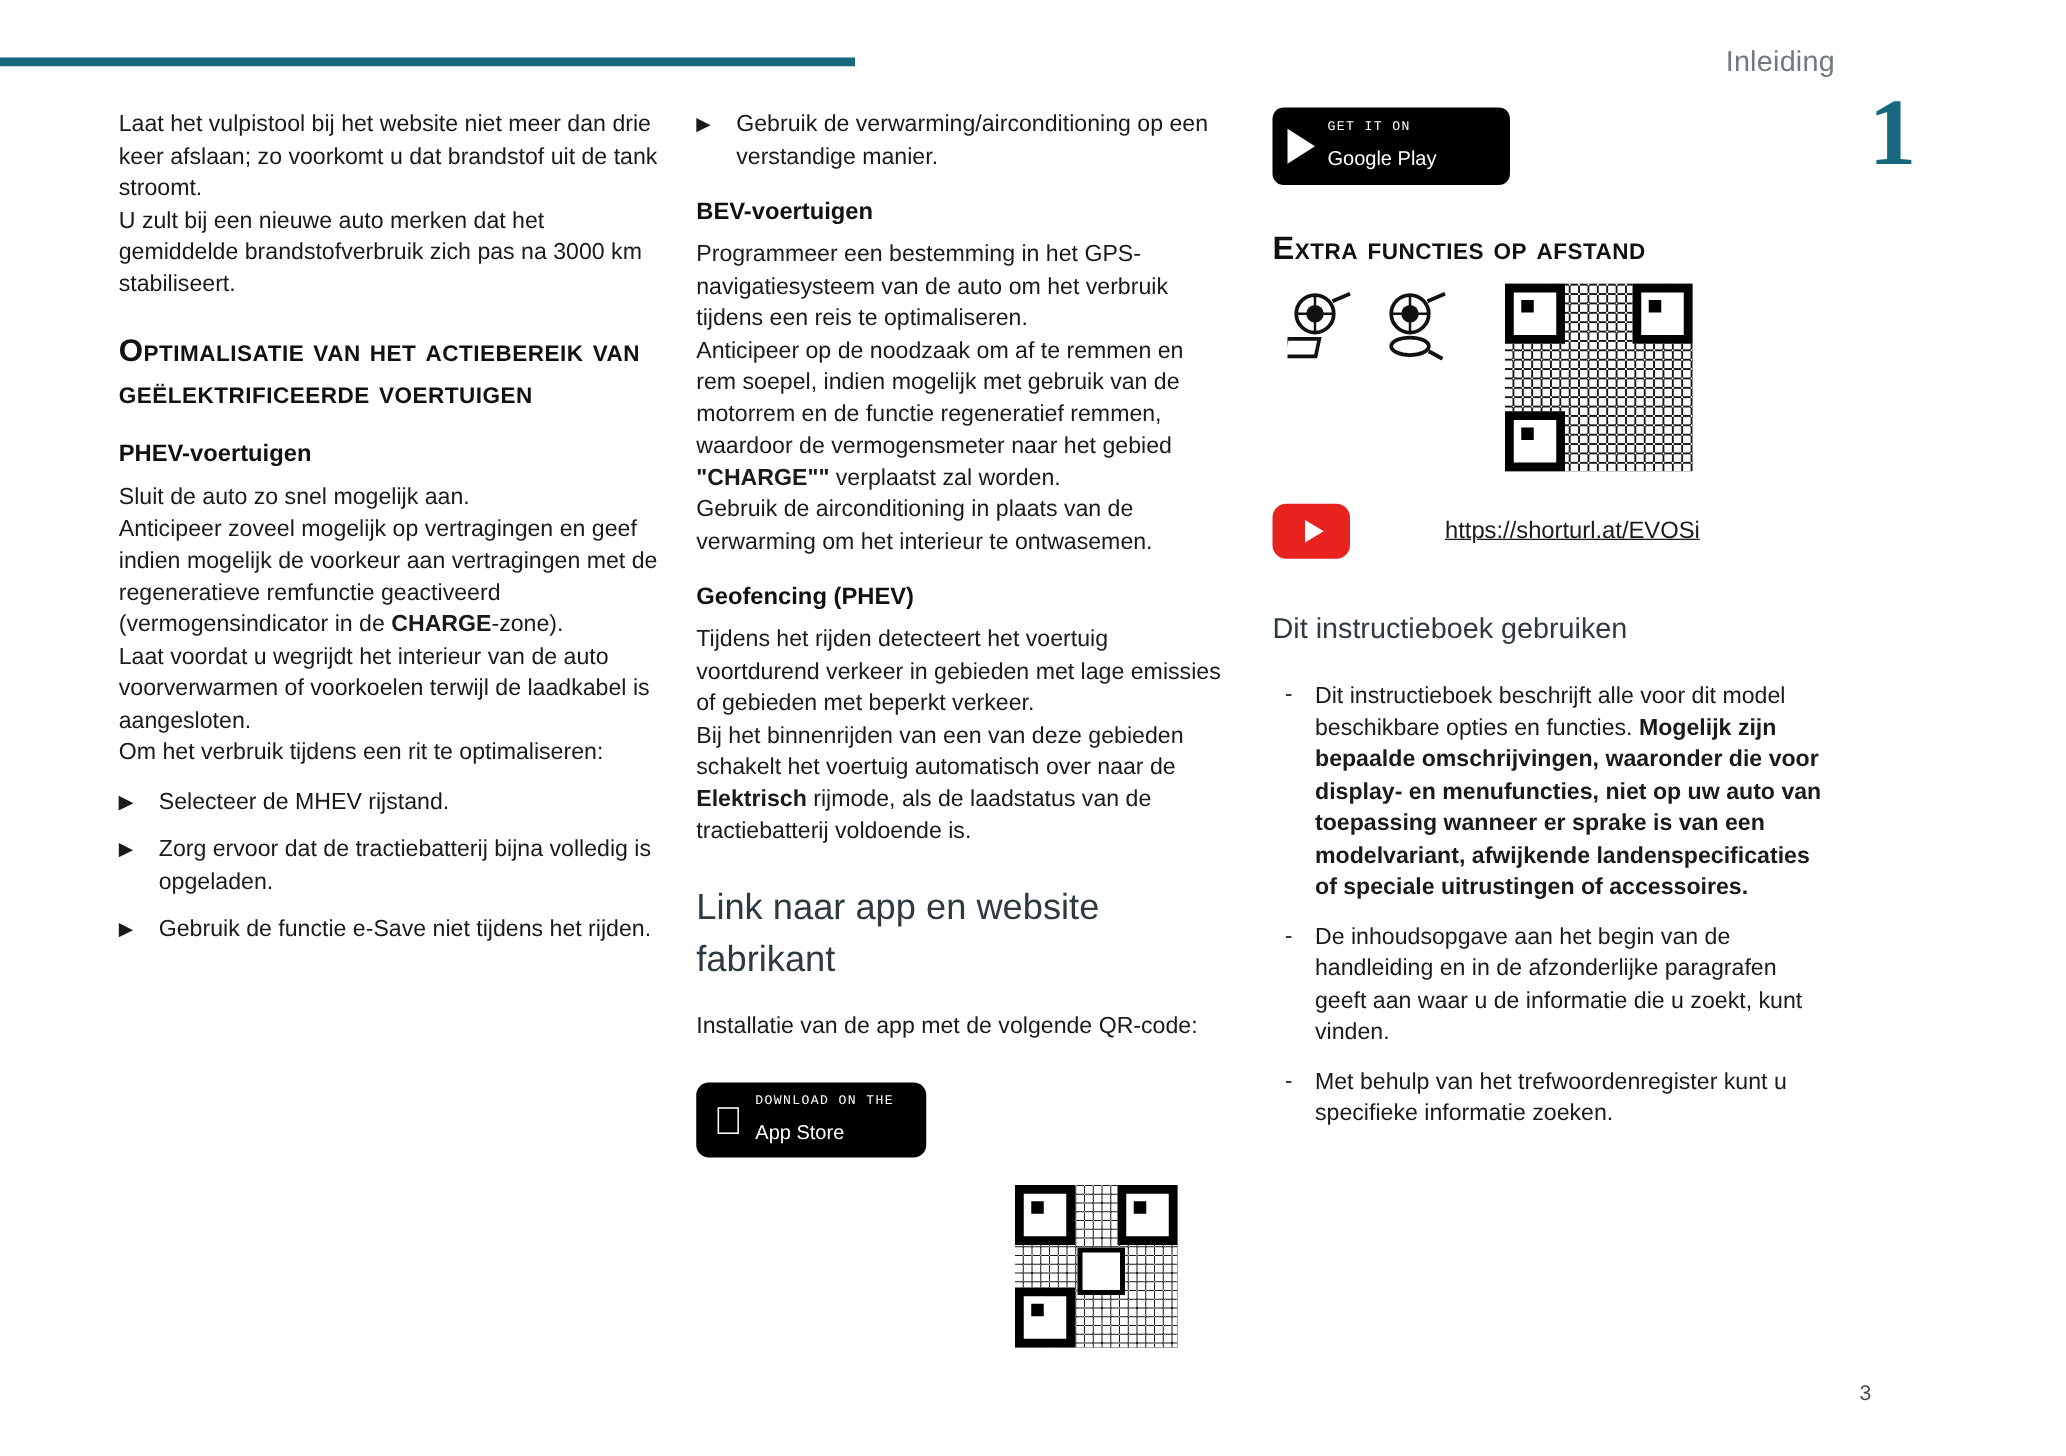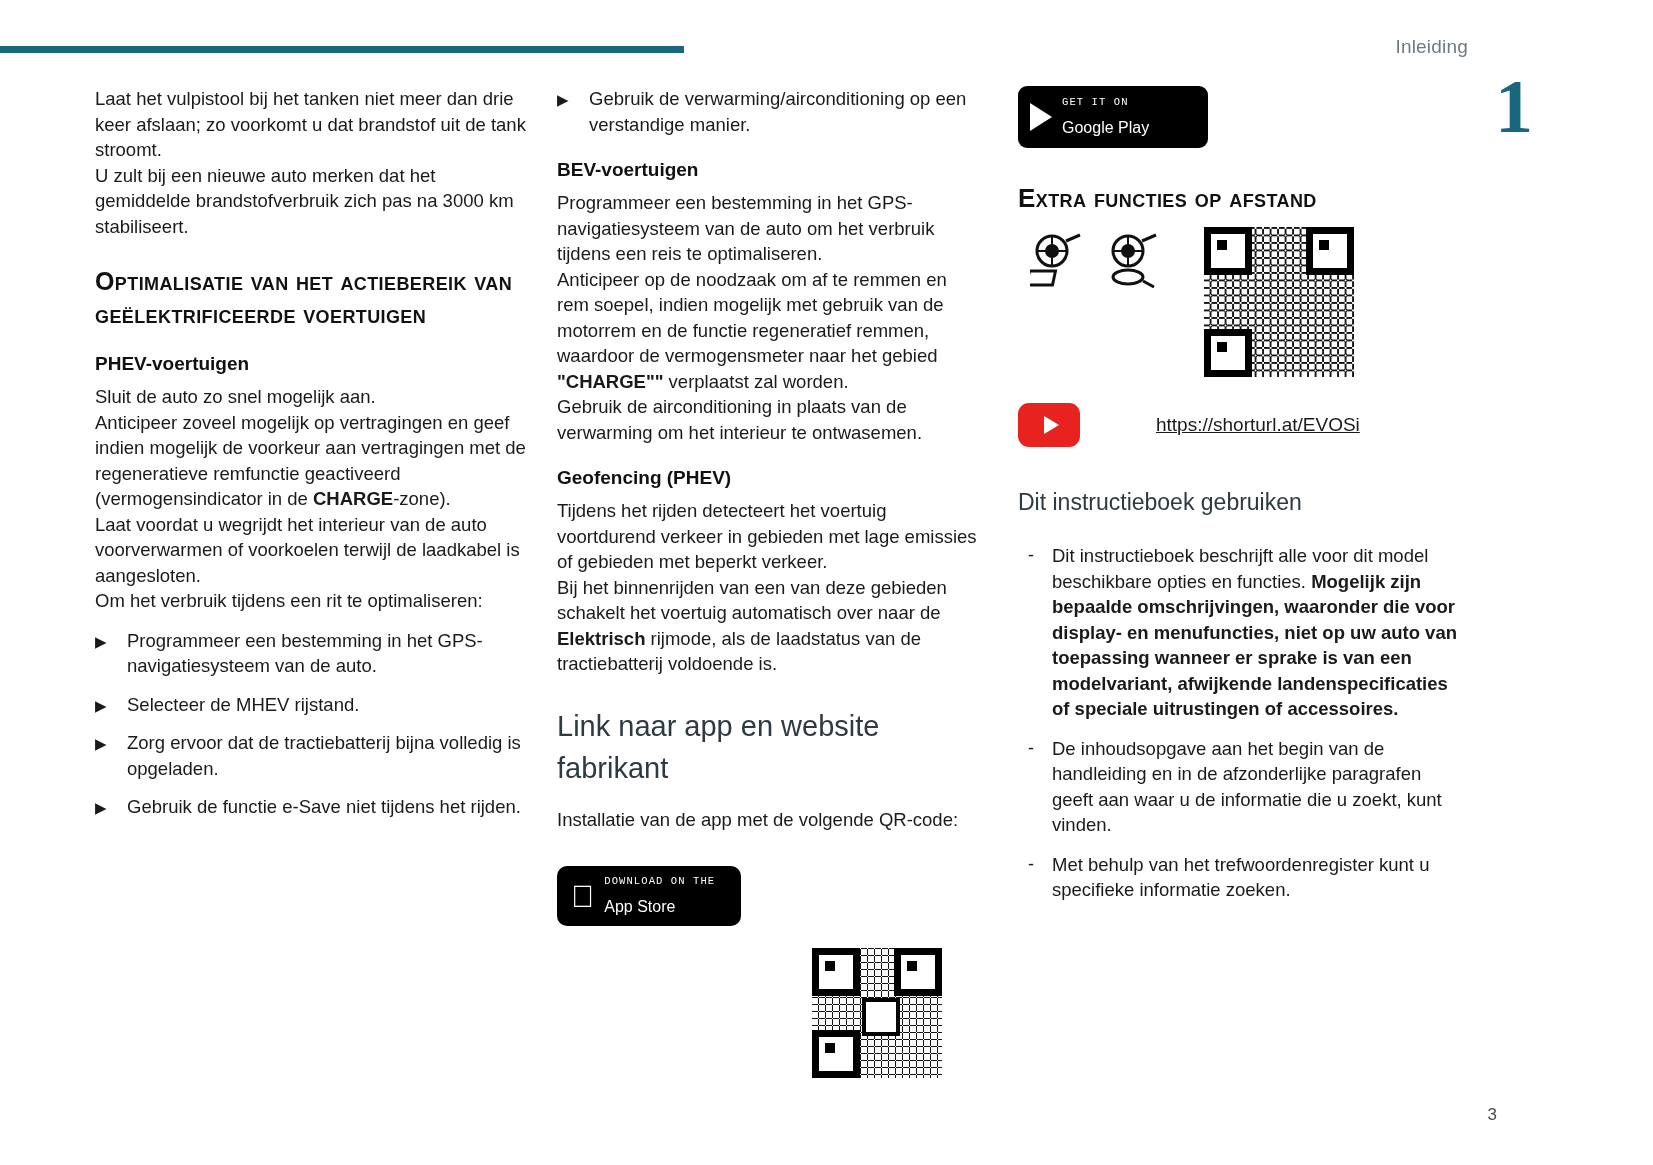--- a/index.html
+++ b/index.html
@@ -23,21 +23,21 @@
     left: 0;
     top: 46px;
     width: 684px;
     height: 7px;
     background: #17677e;
   }
   .header-label {
     position: absolute;
     right: 185px;
     top: 36px;
-    font-size: 19px;
+    font-size: 23px;
     color: #6e7a80;
     letter-spacing: .2px;
   }
   .chapter-number {
     position: absolute;
     right: 120px;
     top: 68px;
     font-size: 76px;
     line-height: 76px;
     font-weight: 700;
@@ -225,37 +225,37 @@
 
 <div class="page">
 
   <div class="header-rule"></div>
   <div class="header-label">Inleiding</div>
   <div class="chapter-number">1</div>
   <div class="page-number">3</div>
 
   <div class="col col1">
 
-    <p class="para">Laat het vulpistool bij het tanken niet meer dan drie keer afslaan; zo voorkomt u dat brandstof uit de tank stroomt.</p>
+    <p class="para">Laat het vulpistool bij het website niet meer dan drie keer afslaan; zo voorkomt u dat brandstof uit de tank stroomt.</p>
     <p class="para">U zult bij een nieuwe auto merken dat het gemiddelde brandstofverbruik zich pas na 3000 km stabiliseert.</p>
 
     <h2 class="section">Optimalisatie van het actiebereik van geëlektrificeerde voertuigen</h2>
 
 
     <h3 class="sub">PHEV-voertuigen</h3>
 
     <p class="para">Sluit de auto zo snel mogelijk aan.</p>
     <p class="para">
       <span>Anticipeer zoveel mogelijk op vertragingen en geef indien mogelijk de voorkeur aan vertragingen met de regeneratieve remfunctie geactiveerd (vermogensindicator in de </span><b>CHARGE</b><span>-zone).</span>
     </p>
     <p class="para">Laat voordat u wegrijdt het interieur van de auto voorverwarmen of voorkoelen terwijl de laadkabel is aangesloten.</p>
     <p class="para">Om het verbruik tijdens een rit te optimaliseren:</p>
 
     <ul class="arrows">
-      <li><span class="mk">▶</span><span>Programmeer een bestemming in het GPS-navigatiesysteem van de auto.</span></li>
+      <li><span class="mk">▶</span></li>
       <li><span class="mk">▶</span><span>Selecteer de MHEV rijstand.</span></li>
       <li><span class="mk">▶</span><span>Zorg ervoor dat de tractiebatterij bijna volledig is opgeladen.</span></li>
       <li><span class="mk">▶</span><span>Gebruik de functie e-Save niet tijdens het rijden.</span></li>
     </ul>
   </div>
 
   <div class="col col2">
 
     <ul class="arrows" style="margin-top:0">
       <li><span class="mk">▶</span><span>Gebruik de verwarming/airconditioning op een verstandige manier.</span></li>

